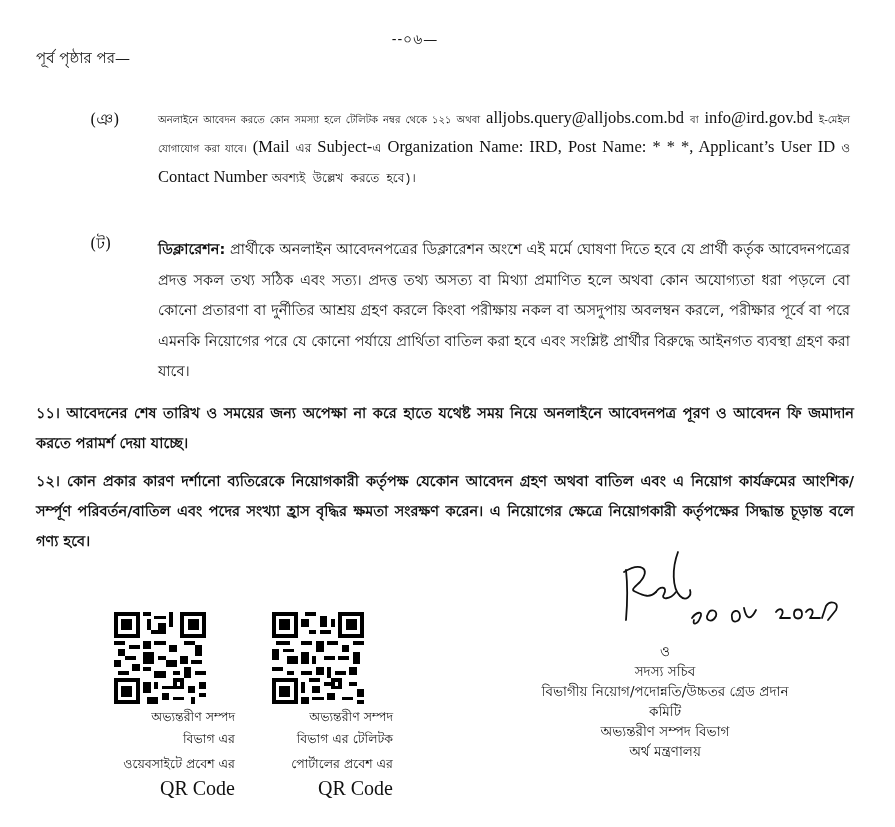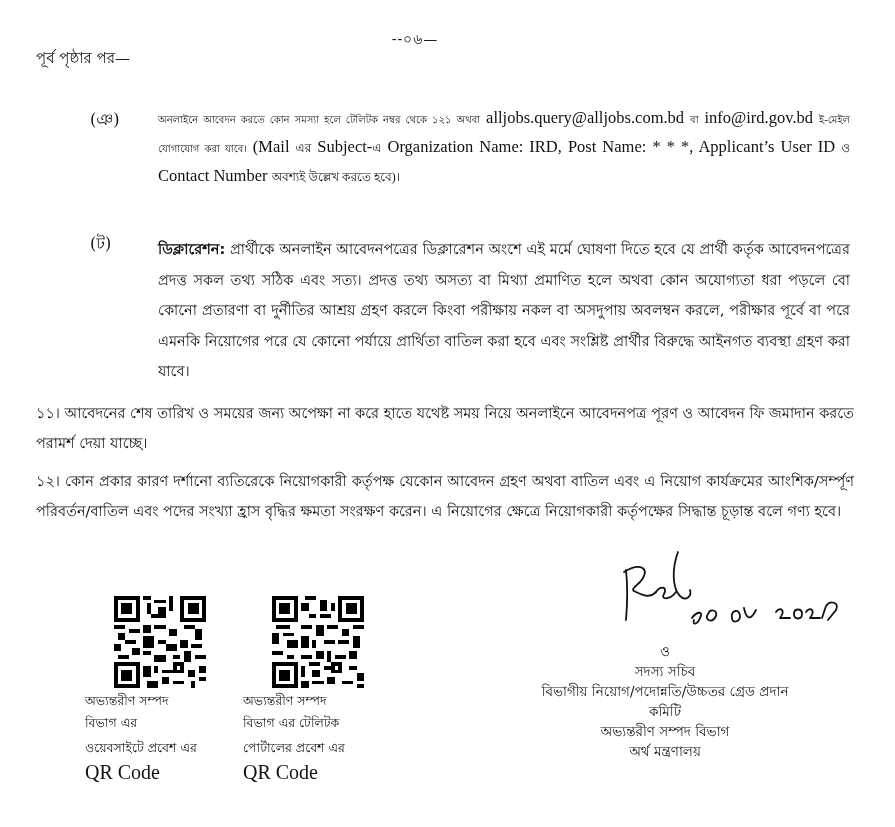--- a/index.html
+++ b/index.html
@@ -15,33 +15,33 @@
     position: absolute; top: 46px; left: 36px; font-size: 15px;
   }
   .item {
     position: absolute; left: 90px; width: 760px; display: flex;
   }
   .item .marker { width: 68px; flex: 0 0 68px; font-size: 16px; padding-top: 3px; }
   .item .body { flex: 1; font-size: 16px; line-height: 26px; text-align: justify; }
   .item-nio { top: 104px; }
   .item-nio .body { line-height: 27px; font-size: 16.5px; font-family: "Liberation Serif", serif; }
   .item-nio .body .bn { font-family: "DejaVu Sans", sans-serif; font-size: 10px; }
-  .item-nio .body .small { font-size: 12px; font-family: Liberation Serif, serif; margin-top: 47px; }
+  .item-nio .body .small { font-size: 12px; font-family: Liberation Mono, monospace; margin-top: 47px; }
   .item-to { top: 228px; }
   .item-to .body { line-height: 30.5px; font-family: "DejaVu Sans", sans-serif; font-size: 14.5px; margin-top: 6px; }
   .item-to .body b { font-weight: bold; }
   .para {
     position: absolute; left: 36px; width: 818px; font-family: "DejaVu Sans", sans-serif;
-    font-size: 14.5px; line-height: 30px; text-align: justify;
+    font-size: 14.5px; line-height: 30px; text-align: justify; font-weight: bold;
   }
   .para-11 { top: 398px; }
   .para-12 { top: 466px; }
 
   .qr-block {
-    position: absolute; top: 596px; width: 150px; text-align: left;
+    position: absolute; top: 612px; width: 150px; text-align: right;
     font-family: "DejaVu Sans", sans-serif; font-size: 12.5px;
   }
   .qr-1 { left: 85px; }
   .qr-2 { left: 243px; }
   .qr {
     width: 92px; height: 92px; margin: 0 auto; position: relative;
     background: #fff;
   }
   .qr svg { width: 92px; height: 92px; display: block; }
   .qr-caption { margin-top: 4px; line-height: 25px; }

